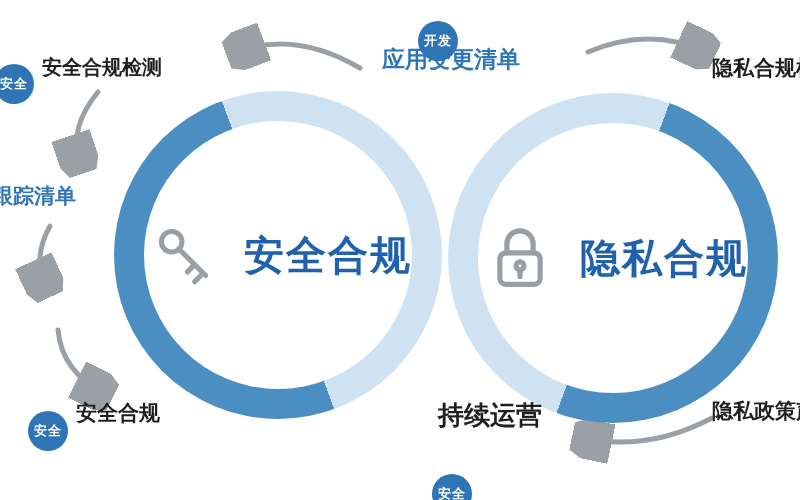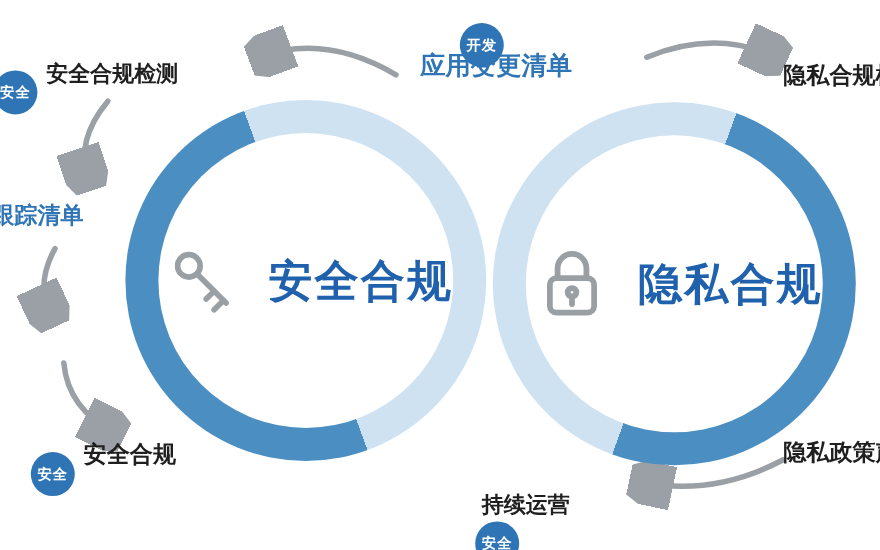--- a/index.html
+++ b/index.html
@@ -42,21 +42,21 @@
   
   .lbl{
     position:absolute;font-weight:bold;color:var(--label);font-size:20px;white-space:nowrap;
   }
   .lbl-blue{color:var(--blue-text);}
   .lbl-top-left{left:42px;top:54px;}
   .lbl-top-center{left:382px;top:44px;font-size:23px;}
   .lbl-left-mid{left:-8px;top:182px;font-size:21px;}
   .lbl-left-lower{left:8px;top:296px;font-size:21px;}
   .lbl-bottom-left{left:76px;top:399px;font-size:21px;}
-  .lbl-bottom-center{left:438px;top:445px;font-size:20px;}
+  .lbl-bottom-center{left:438px;top:398px;font-size:26px;}
   .lbl-top-right{left:712px;top:54px;font-size:21px;}
   .lbl-bottom-right{left:712px;top:397px;font-size:21px;}
   
   #arrows{position:absolute;left:0;top:0;width:800px;height:500px;pointer-events:none;}
   #arrows path{stroke:var(--arrow);stroke-width:5;fill:none;stroke-linecap:round;}
 </style>
 </head>
 <body>
 
 <div id="stage" style="--ring-dark: #4a8ec2; --ring-light: #cfe2f2; --badge: #2f75b5; --blue-text: #2f75b5; --title: #1f61ad; --label: #1f1f1f; --arrow: #9aa0a6;">

